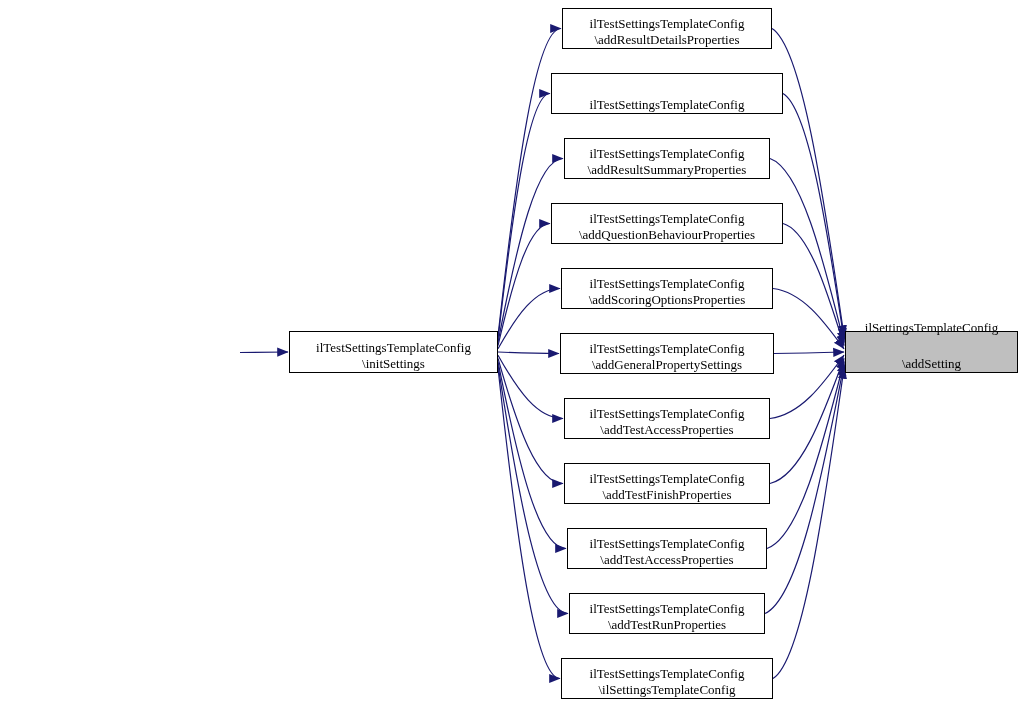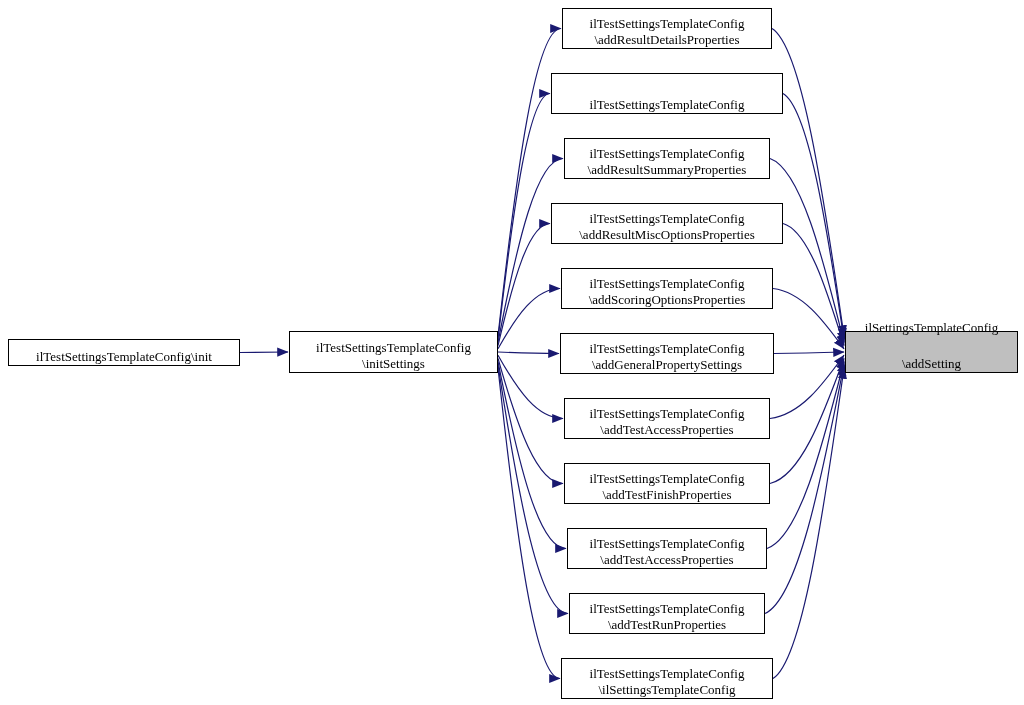--- a/index.html
+++ b/index.html
@@ -64,23 +64,20 @@
       <path d="M783,223.5 C808.62,230.826 826.92,290.65500000000003 844,345.6" fill="none" stroke="#191970" stroke-width="1.2" marker-end="url(#arrow)"></path>
       <path d="M773,288.5 C802.82,292.118 824.12,321.665 844,348.8" fill="none" stroke="#191970" stroke-width="1.2" marker-end="url(#arrow)"></path>
       <path d="M774,353.5 C803.4,353.41 824.4,352.675 844,352" fill="none" stroke="#191970" stroke-width="1.2" marker-end="url(#arrow)"></path>
       <path d="M770,418.5 C801.08,414.702 823.28,383.685 844,355.2" fill="none" stroke="#191970" stroke-width="1.2" marker-end="url(#arrow)"></path>
       <path d="M770,483.5 C801.08,475.99399999999997 823.28,414.695 844,358.4" fill="none" stroke="#191970" stroke-width="1.2" marker-end="url(#arrow)"></path>
       <path d="M767,548.5 C799.34,537.2860000000001 822.44,445.705 844,361.6" fill="none" stroke="#191970" stroke-width="1.2" marker-end="url(#arrow)"></path>
       <path d="M765,613.5 C798.18,598.578 821.88,476.71500000000003 844,364.8" fill="none" stroke="#191970" stroke-width="1.2" marker-end="url(#arrow)"></path>
       <path d="M773,678.5 C802.82,659.87 824.12,507.725 844,368" fill="none" stroke="#191970" stroke-width="1.2" marker-end="url(#arrow)"></path>
     </svg>
 
-  <div class="node" style="left: 8px; top: 339px; width: 232px; height: 27px;">
-    <span>ilTestSettingsTemplateConfig\init</span>
-  </div>
 
   <div class="node" style="left: 289px; top: 331px; width: 209px; height: 42px;">
     <span>ilTestSettingsTemplateConfig</span>
     <span>\initSettings</span>
   </div>
 
   <div class="node" style="left: 562px; top: 8px; width: 210px; height: 41px;">
     <span>ilTestSettingsTemplateConfig</span>
     <span>\addResultDetailsProperties</span>
   </div>
@@ -89,21 +86,21 @@
     <span>ilTestSettingsTemplateConfig</span>
   </div>
 
   <div class="node" style="left: 564px; top: 138px; width: 206px; height: 41px;">
     <span>ilTestSettingsTemplateConfig</span>
     <span>\addResultSummaryProperties</span>
   </div>
 
   <div class="node" style="left: 551px; top: 203px; width: 232px; height: 41px;">
     <span>ilTestSettingsTemplateConfig</span>
-    <span>\addResultMiscOptionsProperties</span>
+    <span>\addQuestionBehaviourProperties</span>
   </div>
 
   <div class="node" style="left: 561px; top: 268px; width: 212px; height: 41px;">
     <span>ilTestSettingsTemplateConfig</span>
     <span>\addScoringOptionsProperties</span>
   </div>
 
   <div class="node" style="left: 560px; top: 333px; width: 214px; height: 41px;">
     <span>ilTestSettingsTemplateConfig</span>
     <span>\addGeneralPropertySettings</span>

